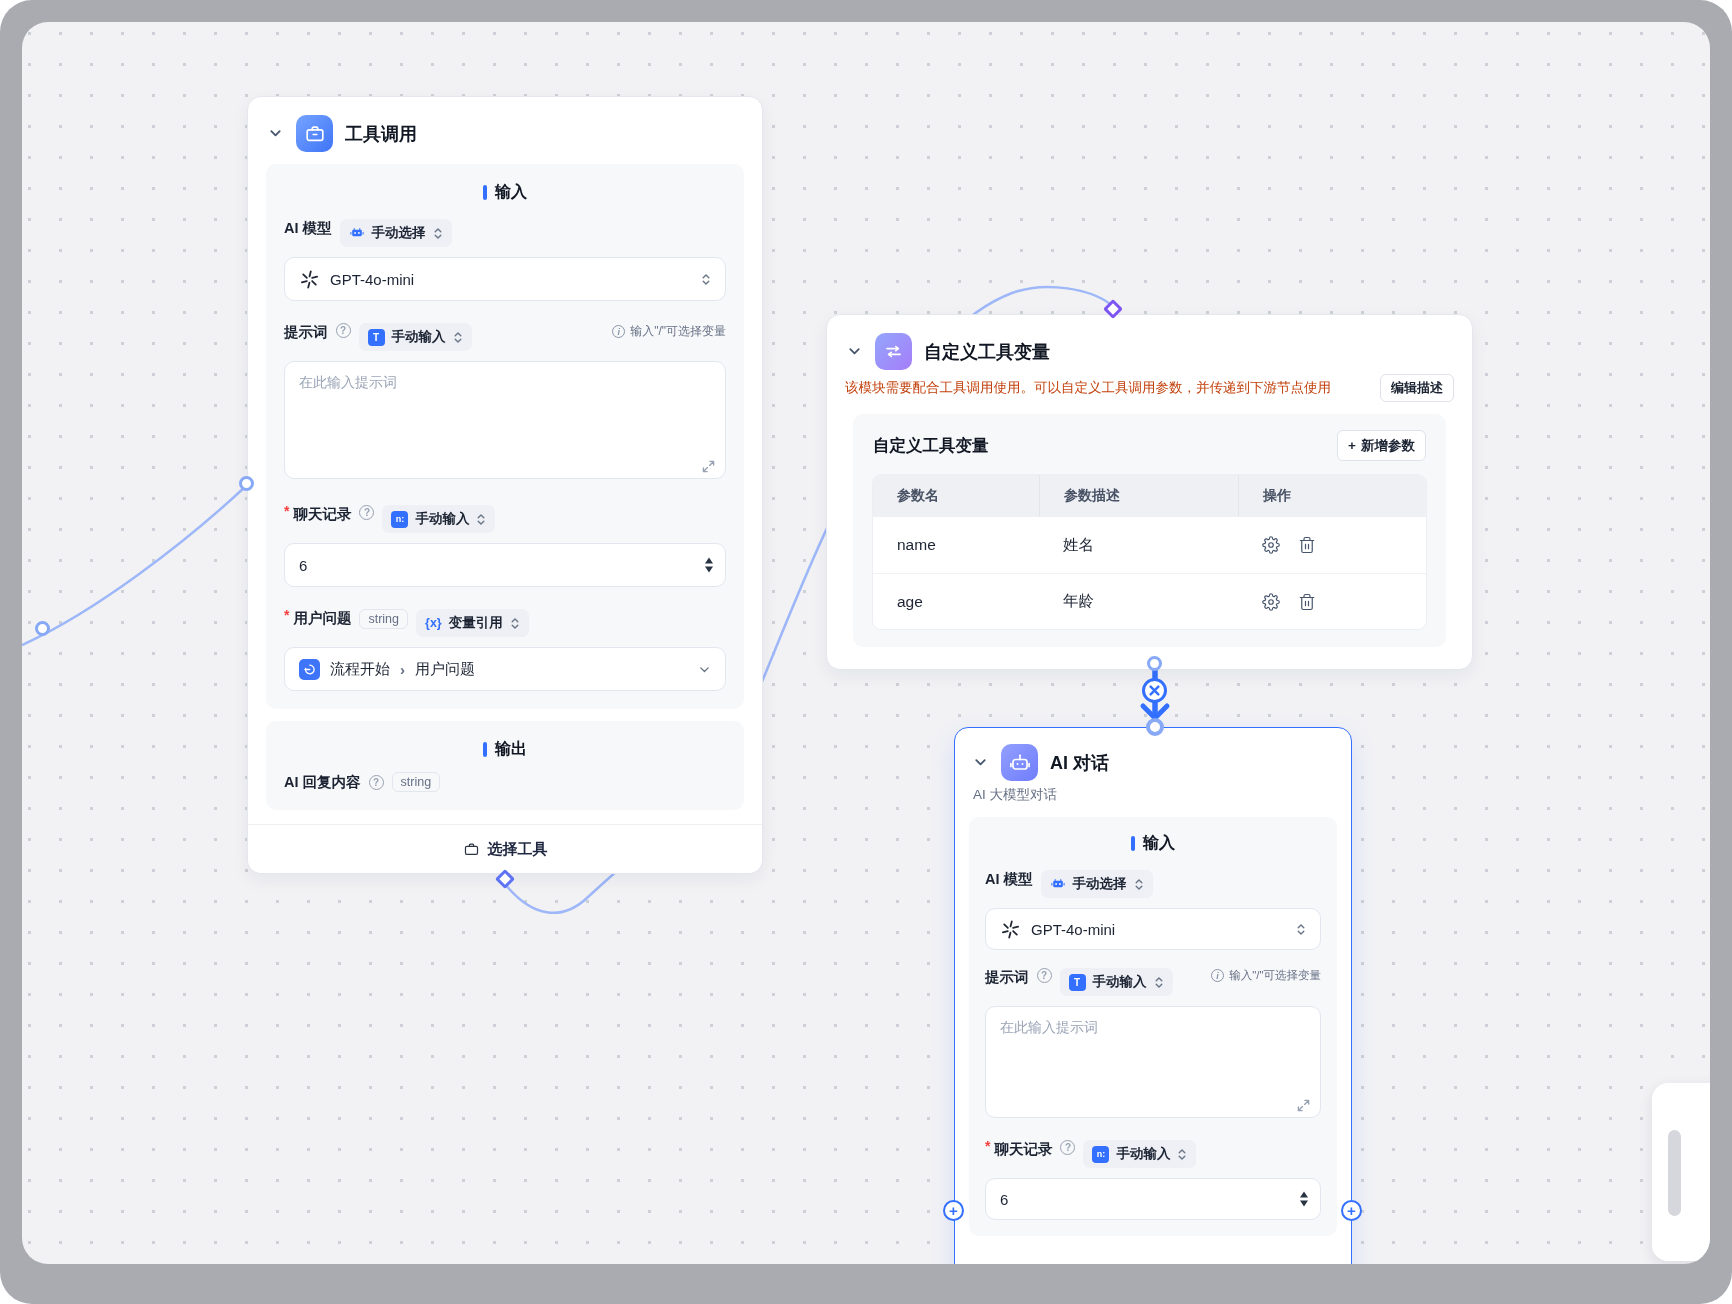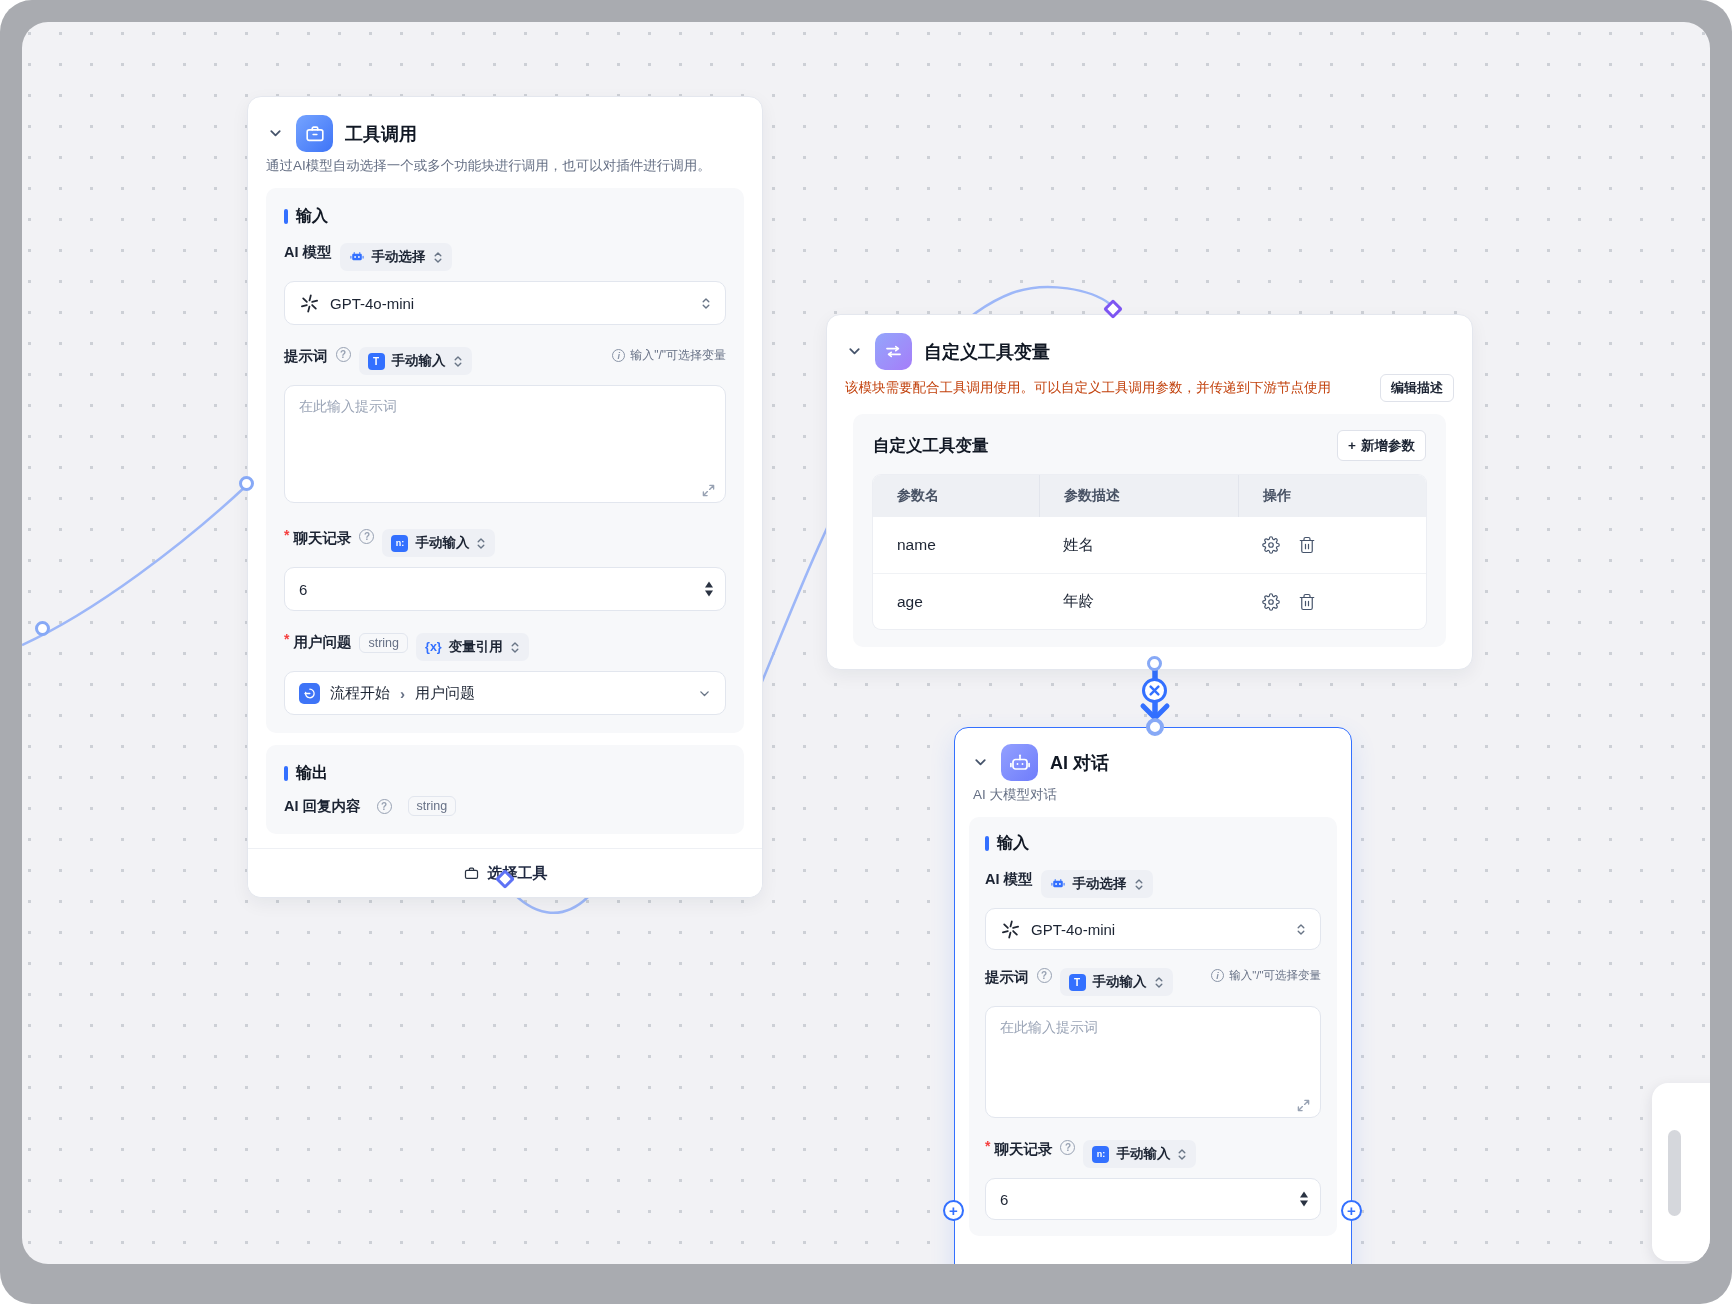--- a/index.html
+++ b/index.html
@@ -17,21 +17,21 @@
   .node-head { display:flex; align-items:center; gap:12px; padding:18px 18px 0 18px; }
   .collapse { width:18px; height:18px; display:flex; align-items:center; justify-content:center; cursor:pointer; flex:none; }
   .nicon { width:37px; height:37px; border-radius:10px; display:flex; align-items:center; justify-content:center; flex:none; }
   .nicon.blue   { background:linear-gradient(135deg,#76a4ff 0%,#3e74f7 100%); }
   .nicon.purple { background:linear-gradient(135deg,#94a6fb 0%,#a57df9 100%); }
   .nicon.violet { background:linear-gradient(135deg,#93a0ff 0%,#6f7dfb 100%); }
   .ntitle { font-size:18px; font-weight:700; color:#111824; }
   .ndesc { padding:4px 18px 0 18px; font-size:13.5px; color:#667085; line-height:20px; }
   .panel { background:#f7f8fa; border-radius:10px; margin:12px 18px 0 18px; padding:18px; }
   .panel.last { margin-bottom:0; }
-  .section { display:flex; align-items:center; gap:8px; margin-bottom:16px; }
+  .section { display:flex; align-items:center; gap:8px; margin-bottom:16px;justify-content:center; }
   .bar { width:4px; height:15px; border-radius:2px; background:#3370ff; }
   .sec-t { font-size:16px; font-weight:700; color:#111824; }
   .frow { margin-top:22px; }
   .lrow { display:flex; align-items:flex-start; gap:8px; min-height:28px; }
   .lbl { font-size:14.5px; font-weight:600; color:#1c2433; }
   .star { color:#f53f3f; font-size:14px; font-weight:700; margin-right:-4px; transform:translateY(-2px); }
   .qmark { width:15px; height:15px; border:1.2px solid #98a2b3; border-radius:50%; color:#98a2b3;
            font-size:10px; font-weight:700; display:flex; align-items:center; justify-content:center; flex:none; }
   .chip { display:inline-flex; align-items:center; gap:7px; background:#eef0f5; border-radius:7px;
           padding:5px 9px; font-size:13.5px; font-weight:600; color:#1c2433; cursor:pointer; }
@@ -50,21 +50,21 @@
   .ta::placeholder { color:#9aa4b6; }
   .expand { position:absolute; right:11px; bottom:10px; cursor:pointer; display:flex; }
   .num-wrap { position:relative; margin-top:10px; }
   .num { width:100%; height:44px; background:#fff; border:1px solid #e2e6ee; border-radius:10px;
          padding:0 30px 0 14px; font-size:15px; color:#1c2433; outline:none; font-family:"Liberation Sans",sans-serif; }
   .stepper { position:absolute; right:13px; top:50%; transform:translateY(-50%); display:flex; flex-direction:column; gap:3px; cursor:pointer; }
   .tri-up   { width:0; height:0; border-left:4.5px solid transparent; border-right:4.5px solid transparent; border-bottom:6px solid #2a3342; }
   .tri-down { width:0; height:0; border-left:4.5px solid transparent; border-right:4.5px solid transparent; border-top:6px solid #2a3342; }
   .tag { background:#f7f8fa; border:1px solid #e2e6ee; border-radius:6px; padding:2px 8px;
          font-size:12.5px; color:#667085; }
-  .out-row { display:flex; align-items:center; gap:16px; margin-top:12px; }
+  .out-row { display:flex; align-items:center; gap:8px; margin-top:12px; }
   .n-footer { margin-top:14px; border-top:1px solid #eef0f4; height:49px; display:flex; align-items:center;
               justify-content:center; gap:8px; font-size:15px; font-weight:600; color:#1f2840; cursor:pointer;
               border-radius:0 0 14px 14px; background:#fff; }
 
   
   .desc-row { display:flex; align-items:center; gap:10px; padding:4px 18px 0 18px; }
   .desc-row .txt { font-size:13.5px; color:#c2410c; line-height:20px; flex:1; }
   .btn-outline { background:#fff; border:1px solid #dfe2ea; border-radius:6px; height:28px; padding:0 10px;
                  font-size:13px; font-weight:600; color:#1c2433; display:inline-flex; align-items:center; gap:5px;
                  cursor:pointer; white-space:nowrap; font-family:"Liberation Sans",sans-serif; }
@@ -125,21 +125,20 @@
       </span>
       <span class="nicon blue">
         <svg width="22" height="22" viewBox="0 0 24 24" fill="none" stroke="#fff" stroke-width="1.8" stroke-linecap="round" stroke-linejoin="round">
                 <rect x="3.5" y="7.5" width="17" height="11.5" rx="2"></rect>
                 <path d="M9 7.5V6a1.5 1.5 0 0 1 1.5-1.5h3A1.5 1.5 0 0 1 15 6v1.5"></path>
                 <path d="M10 12.5h4"></path>
               </svg>
       </span>
       <span class="ntitle">工具调用</span>
     </div>
-    <div class="ndesc">通过AI模型自动选择一个或多个功能块进行调用，也可以对插件进行调用。</div>
 
     <div class="panel">
       <div class="section">
         <span class="bar"></span>
         <span class="sec-t">输入</span>
       </div>
 
       <div class="lrow">
         <span class="lbl">AI 模型</span>
         <span class="chip">

